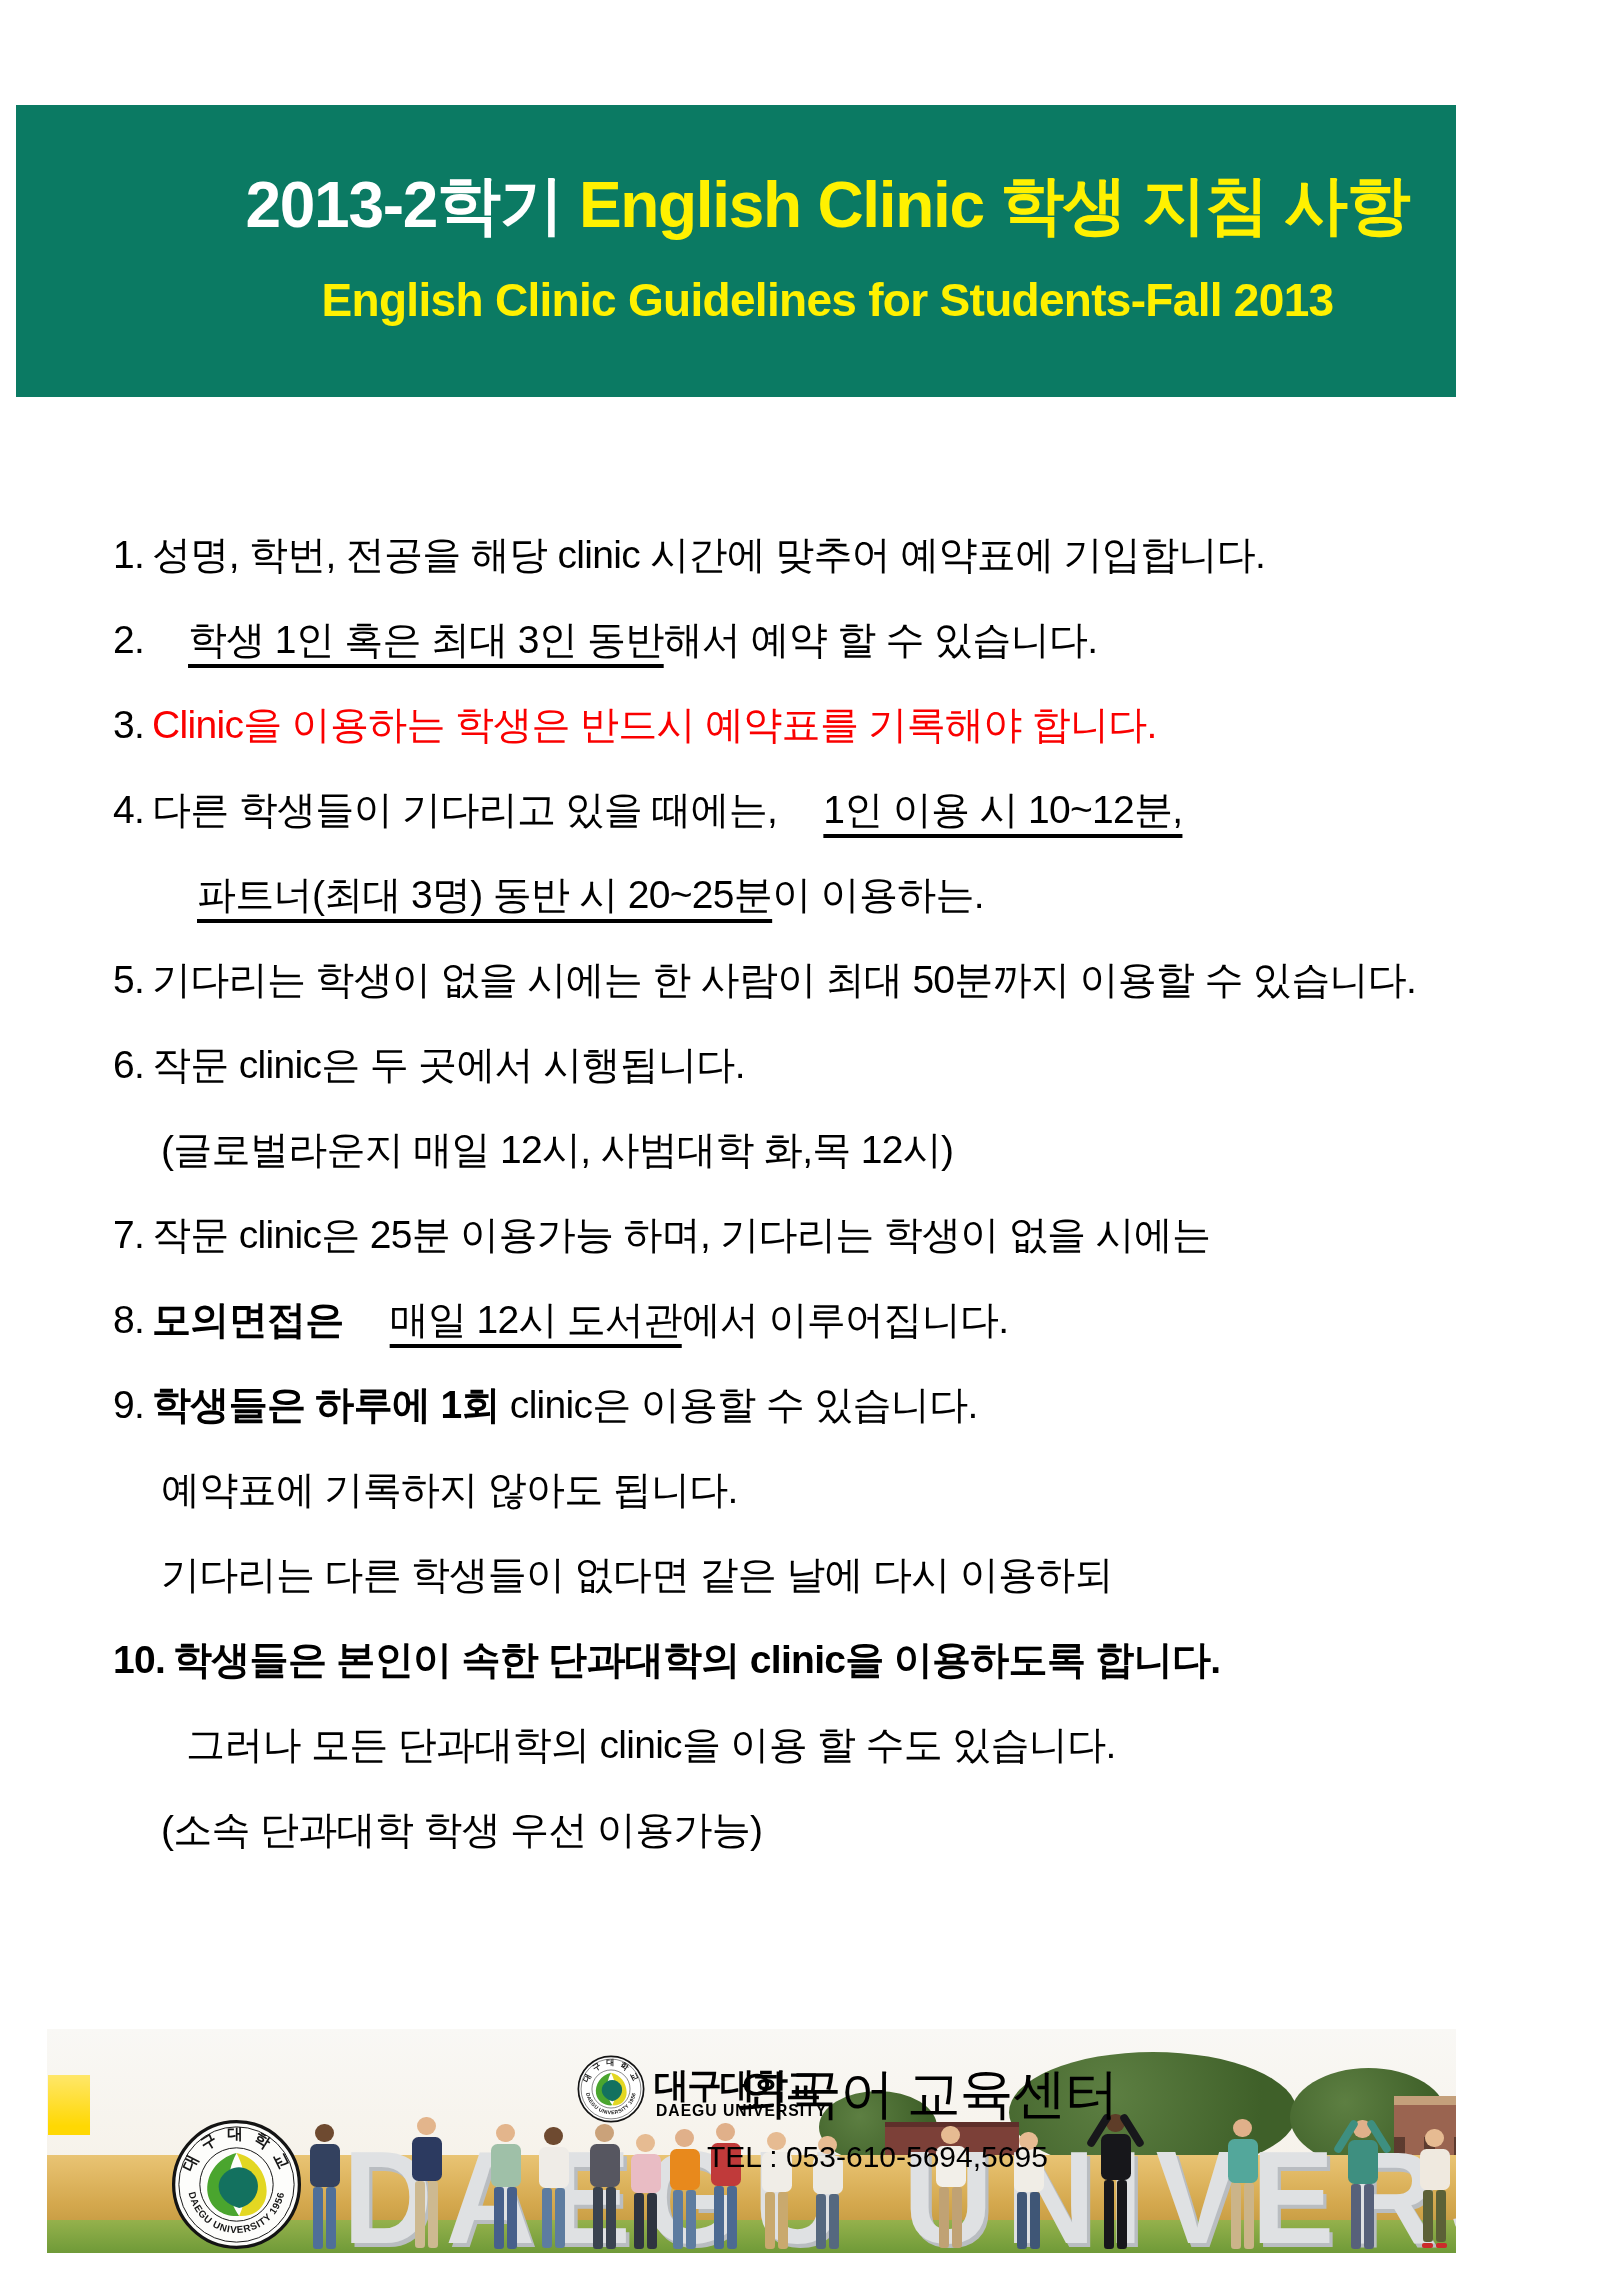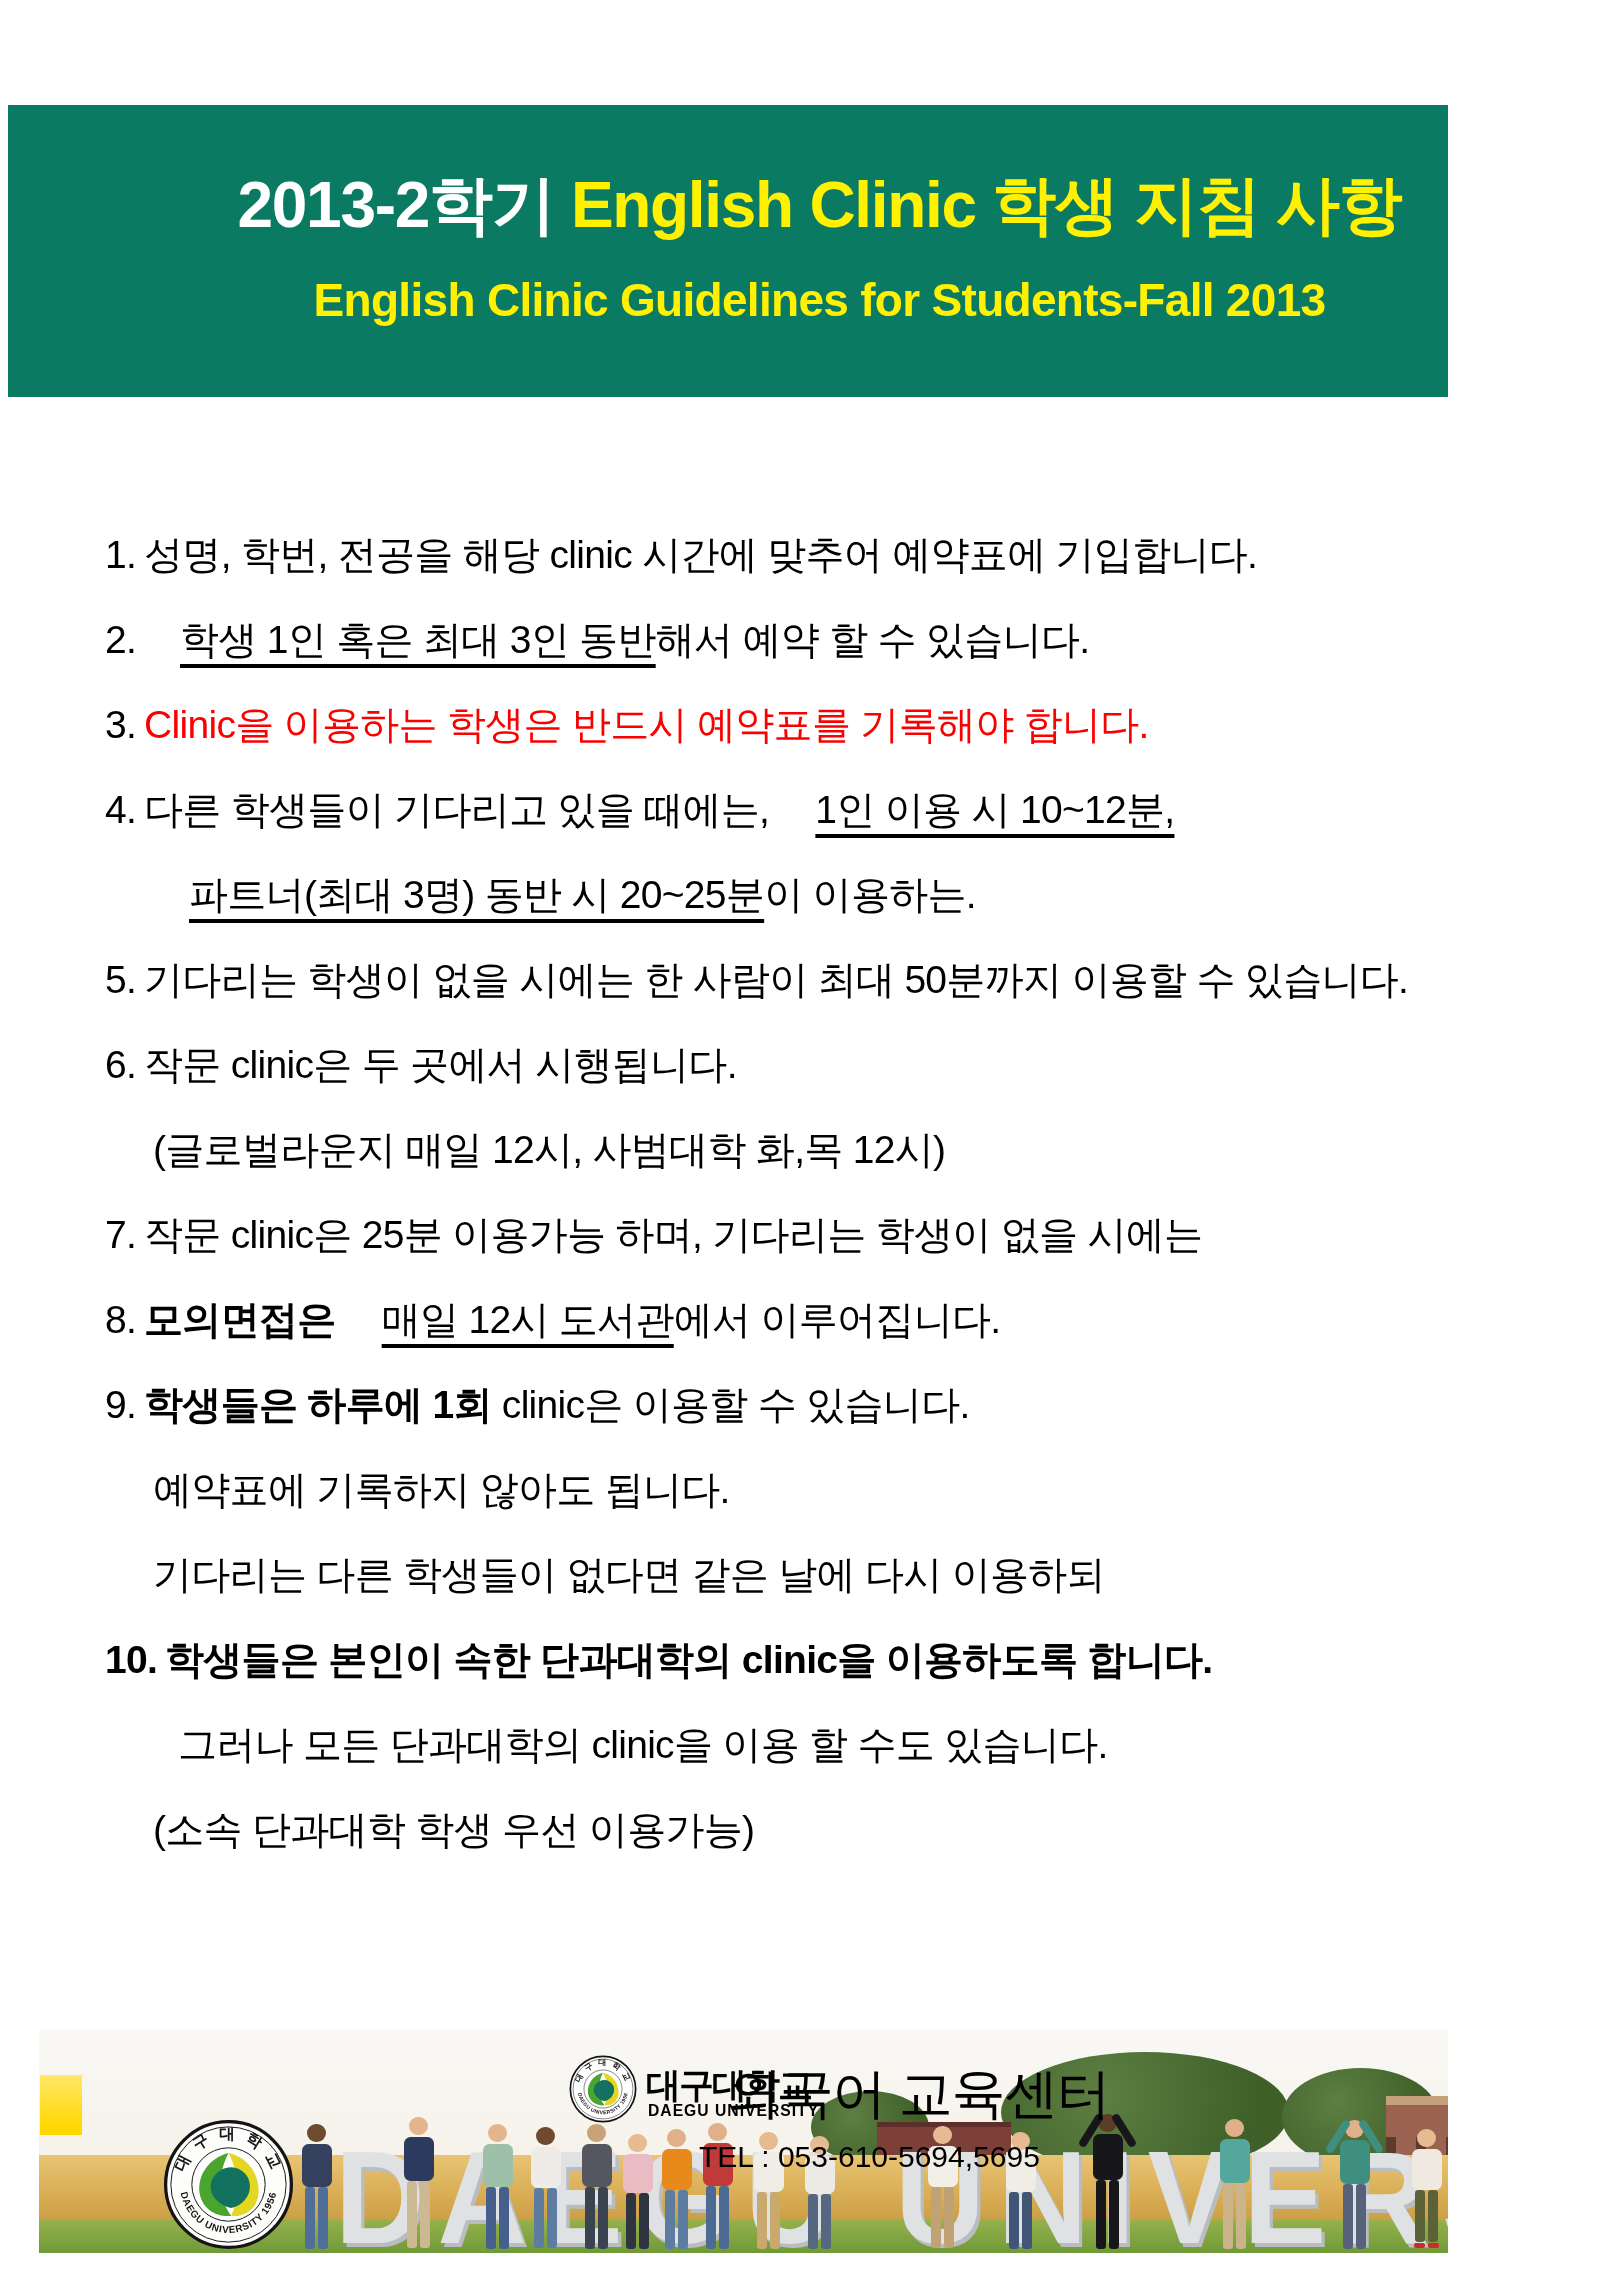--- a/index.html
+++ b/index.html
@@ -2,21 +2,21 @@
 <html style="--header-bg: #0b7a63; --accent-yellow: #fff100; --alert-red: #fa0000;font-size:10.5px"><head>
 <meta charset="utf-8">
 <style>
   :root{
     --header-bg:#0b7a63;
     --accent-yellow:#fff100;
     --alert-red:#fa0000;
   }
   html,body{margin:0;padding:0;background:#ffffff;}
   body{width:1623px;height:2295px;position:relative;font-family:"Liberation Sans",sans-serif;color:#000;overflow:hidden;}
-  .page{position:absolute;left:8px;top:0;width:1440px;height:2295px;background:#fff;overflow:hidden;}
+  .page{position:absolute;left:16px;top:0;width:1440px;height:2295px;background:#fff;overflow:hidden;}
 
   
   .banner{position:absolute;left:0;top:105px;width:1623px;height:292px;background:var(--header-bg);}
   .title-line{position:absolute;left:0;top:164px;width:1623px;text-align:center;font-weight:bold;
     font-size:64px;line-height:82px;letter-spacing:-1.3px;white-space:nowrap;color:#ffffff;}
   .title-line .t-accent{color:var(--accent-yellow);}
   .subtitle{position:absolute;left:0;top:270px;width:1623px;text-align:center;font-weight:bold;
     font-size:46px;line-height:60px;letter-spacing:-0.7px;color:var(--accent-yellow);white-space:nowrap;}
 
   

